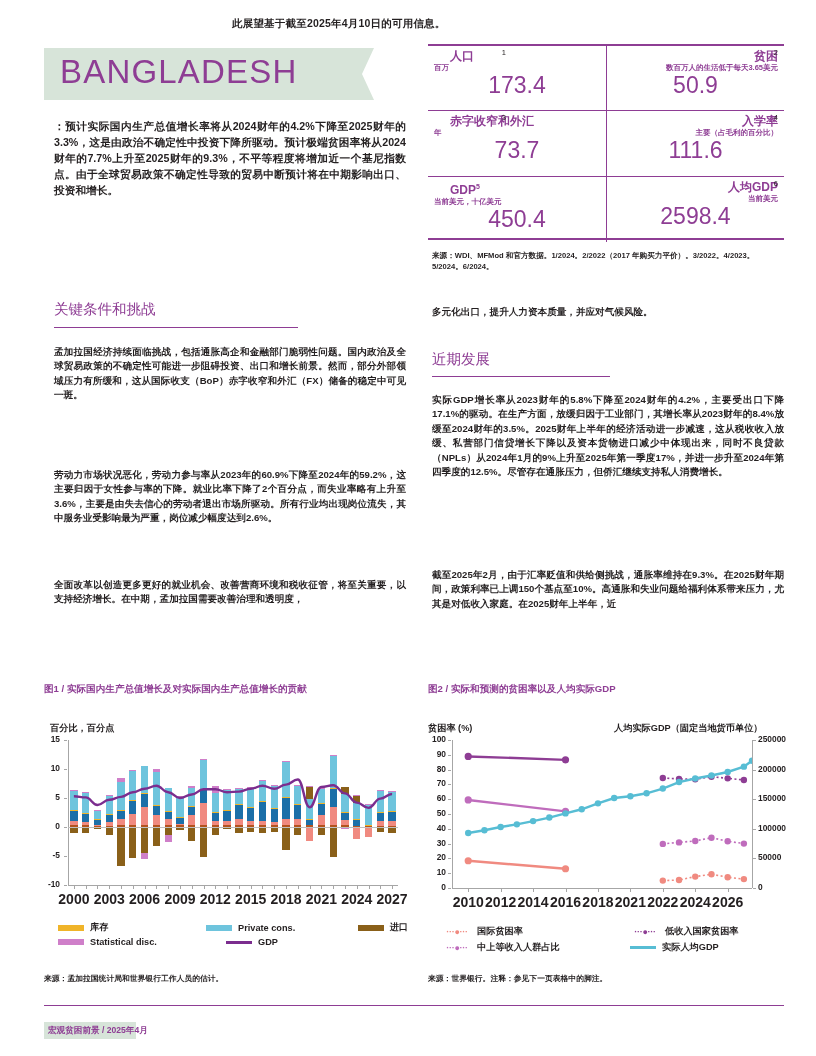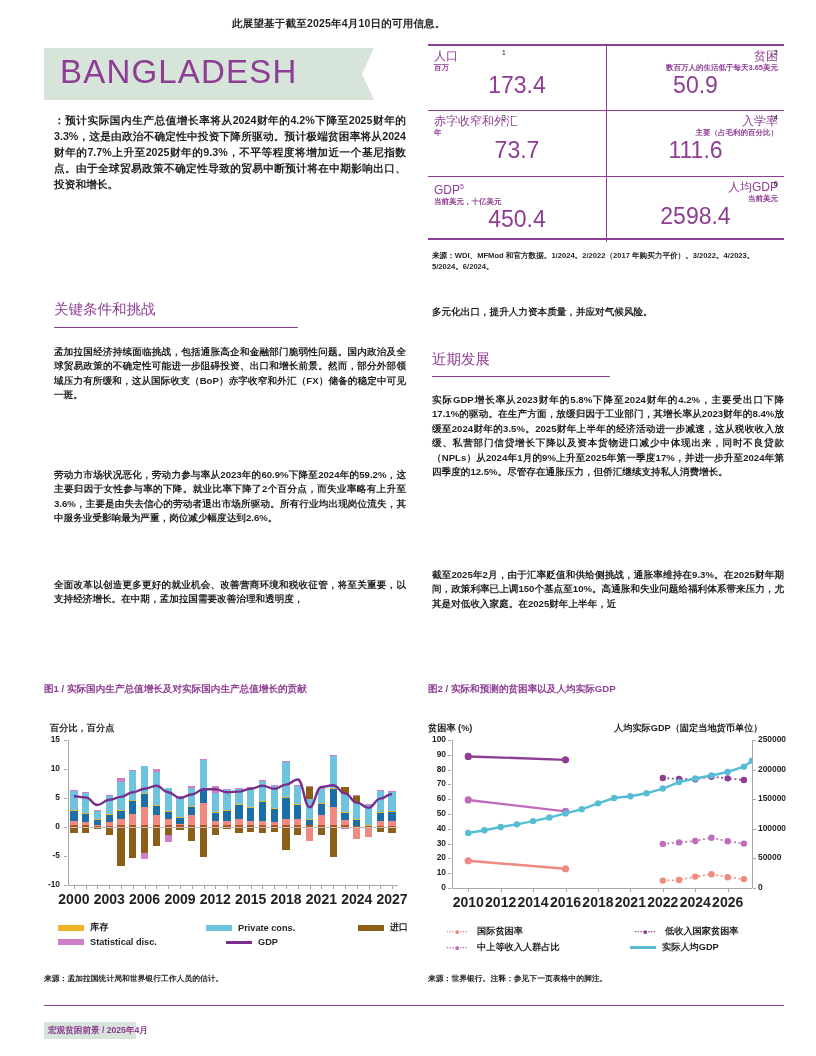--- a/index.html
+++ b/index.html
@@ -59,21 +59,21 @@
     font-size: 33px;
     color: #8e3d94;
     letter-spacing: 1.2px;
     font-weight: normal;
     z-index: 3;
   }
 
   .lead-para {
     position: absolute;
     left: 54px;
-    top: 112px;
+    top: 118px;
     width: 352px;
     font-size: 10.7px;
     line-height: 16px;
     font-weight: bold;
     color: #231f20;
     text-align: justify;
   }
 
   .sec-head {
     position: absolute;
@@ -127,22 +127,23 @@
   .ind-cell {
     width: 50%;
     box-sizing: border-box;
     position: relative;
     padding: 3px 6px 0 6px;
   }
   .ind-cell.right { border-left: 1.6px solid #8e3d94; text-align: right; }
   .ind-label {
     font-size: 12px;
     color: #8e3d94;
-    font-weight: normal;
+    font-weight: bold;
     line-height: 14px;
+    margin-left: 16px;
   }
   .ind-sup {
     font-size: 7px;
     vertical-align: super;
     color: #8e3d94;
   }
   .ind-foot-idx {
     position: absolute;
     top: 2px;
     font-size: 7.5px;

